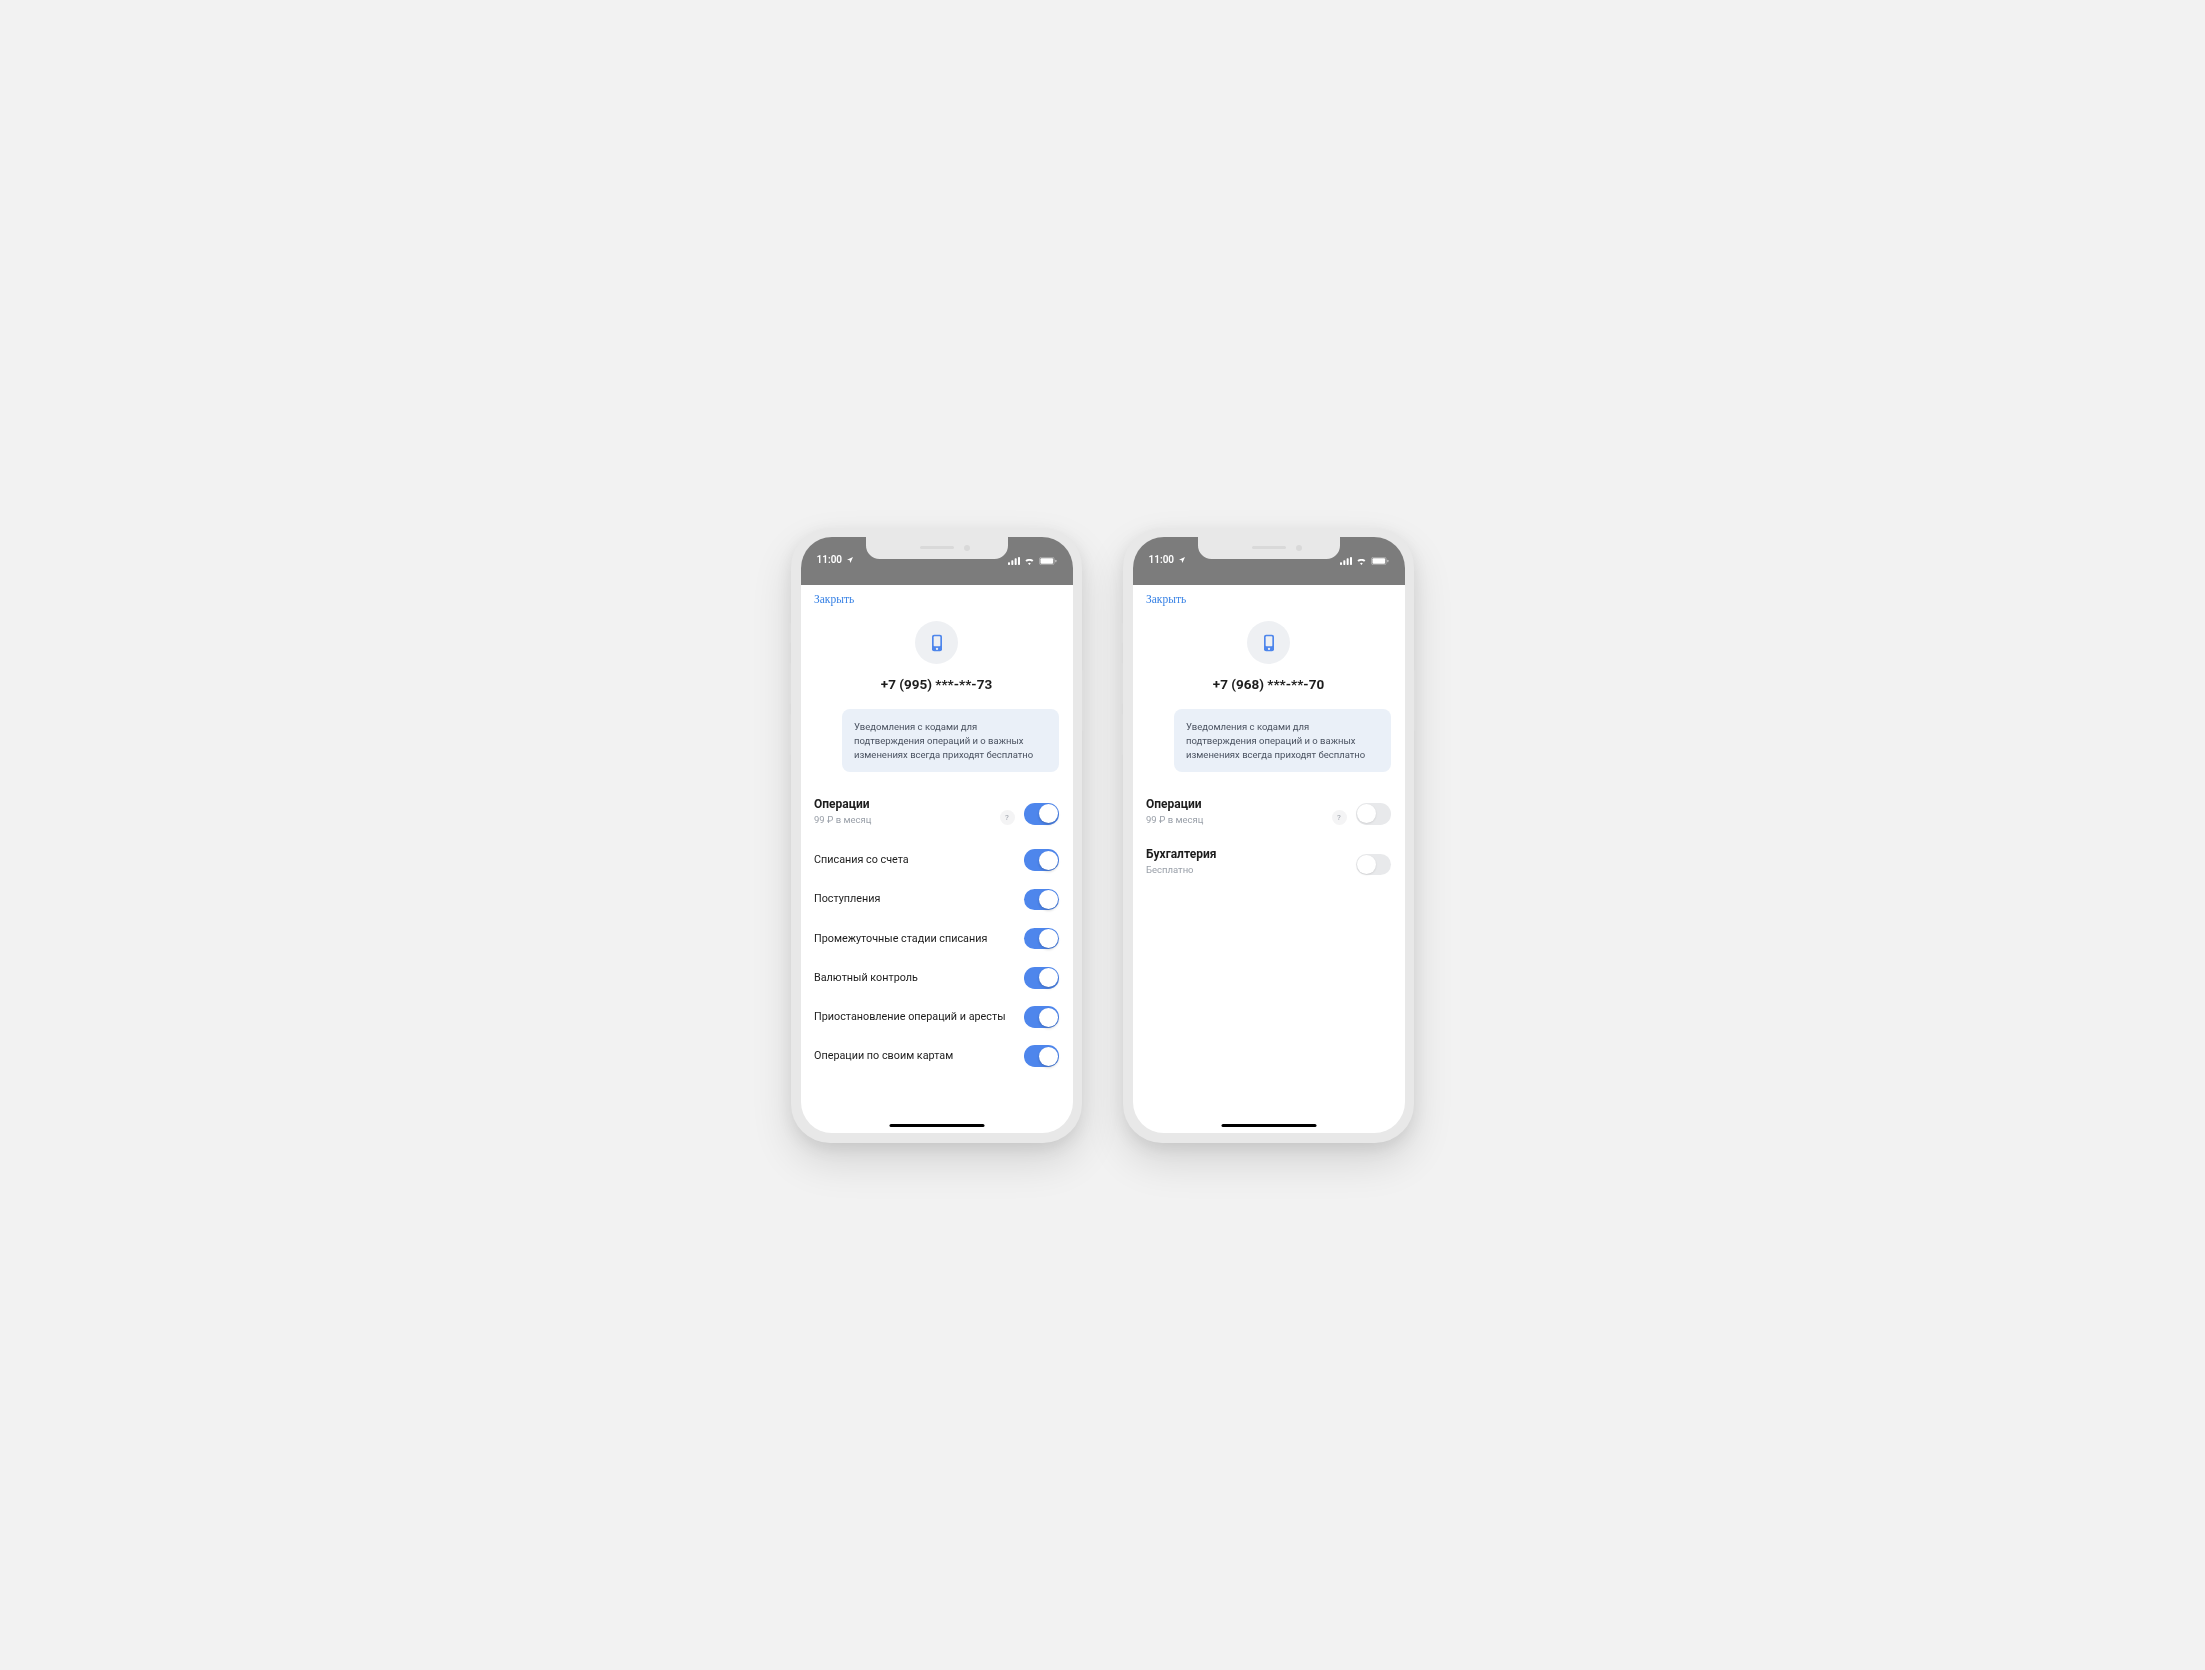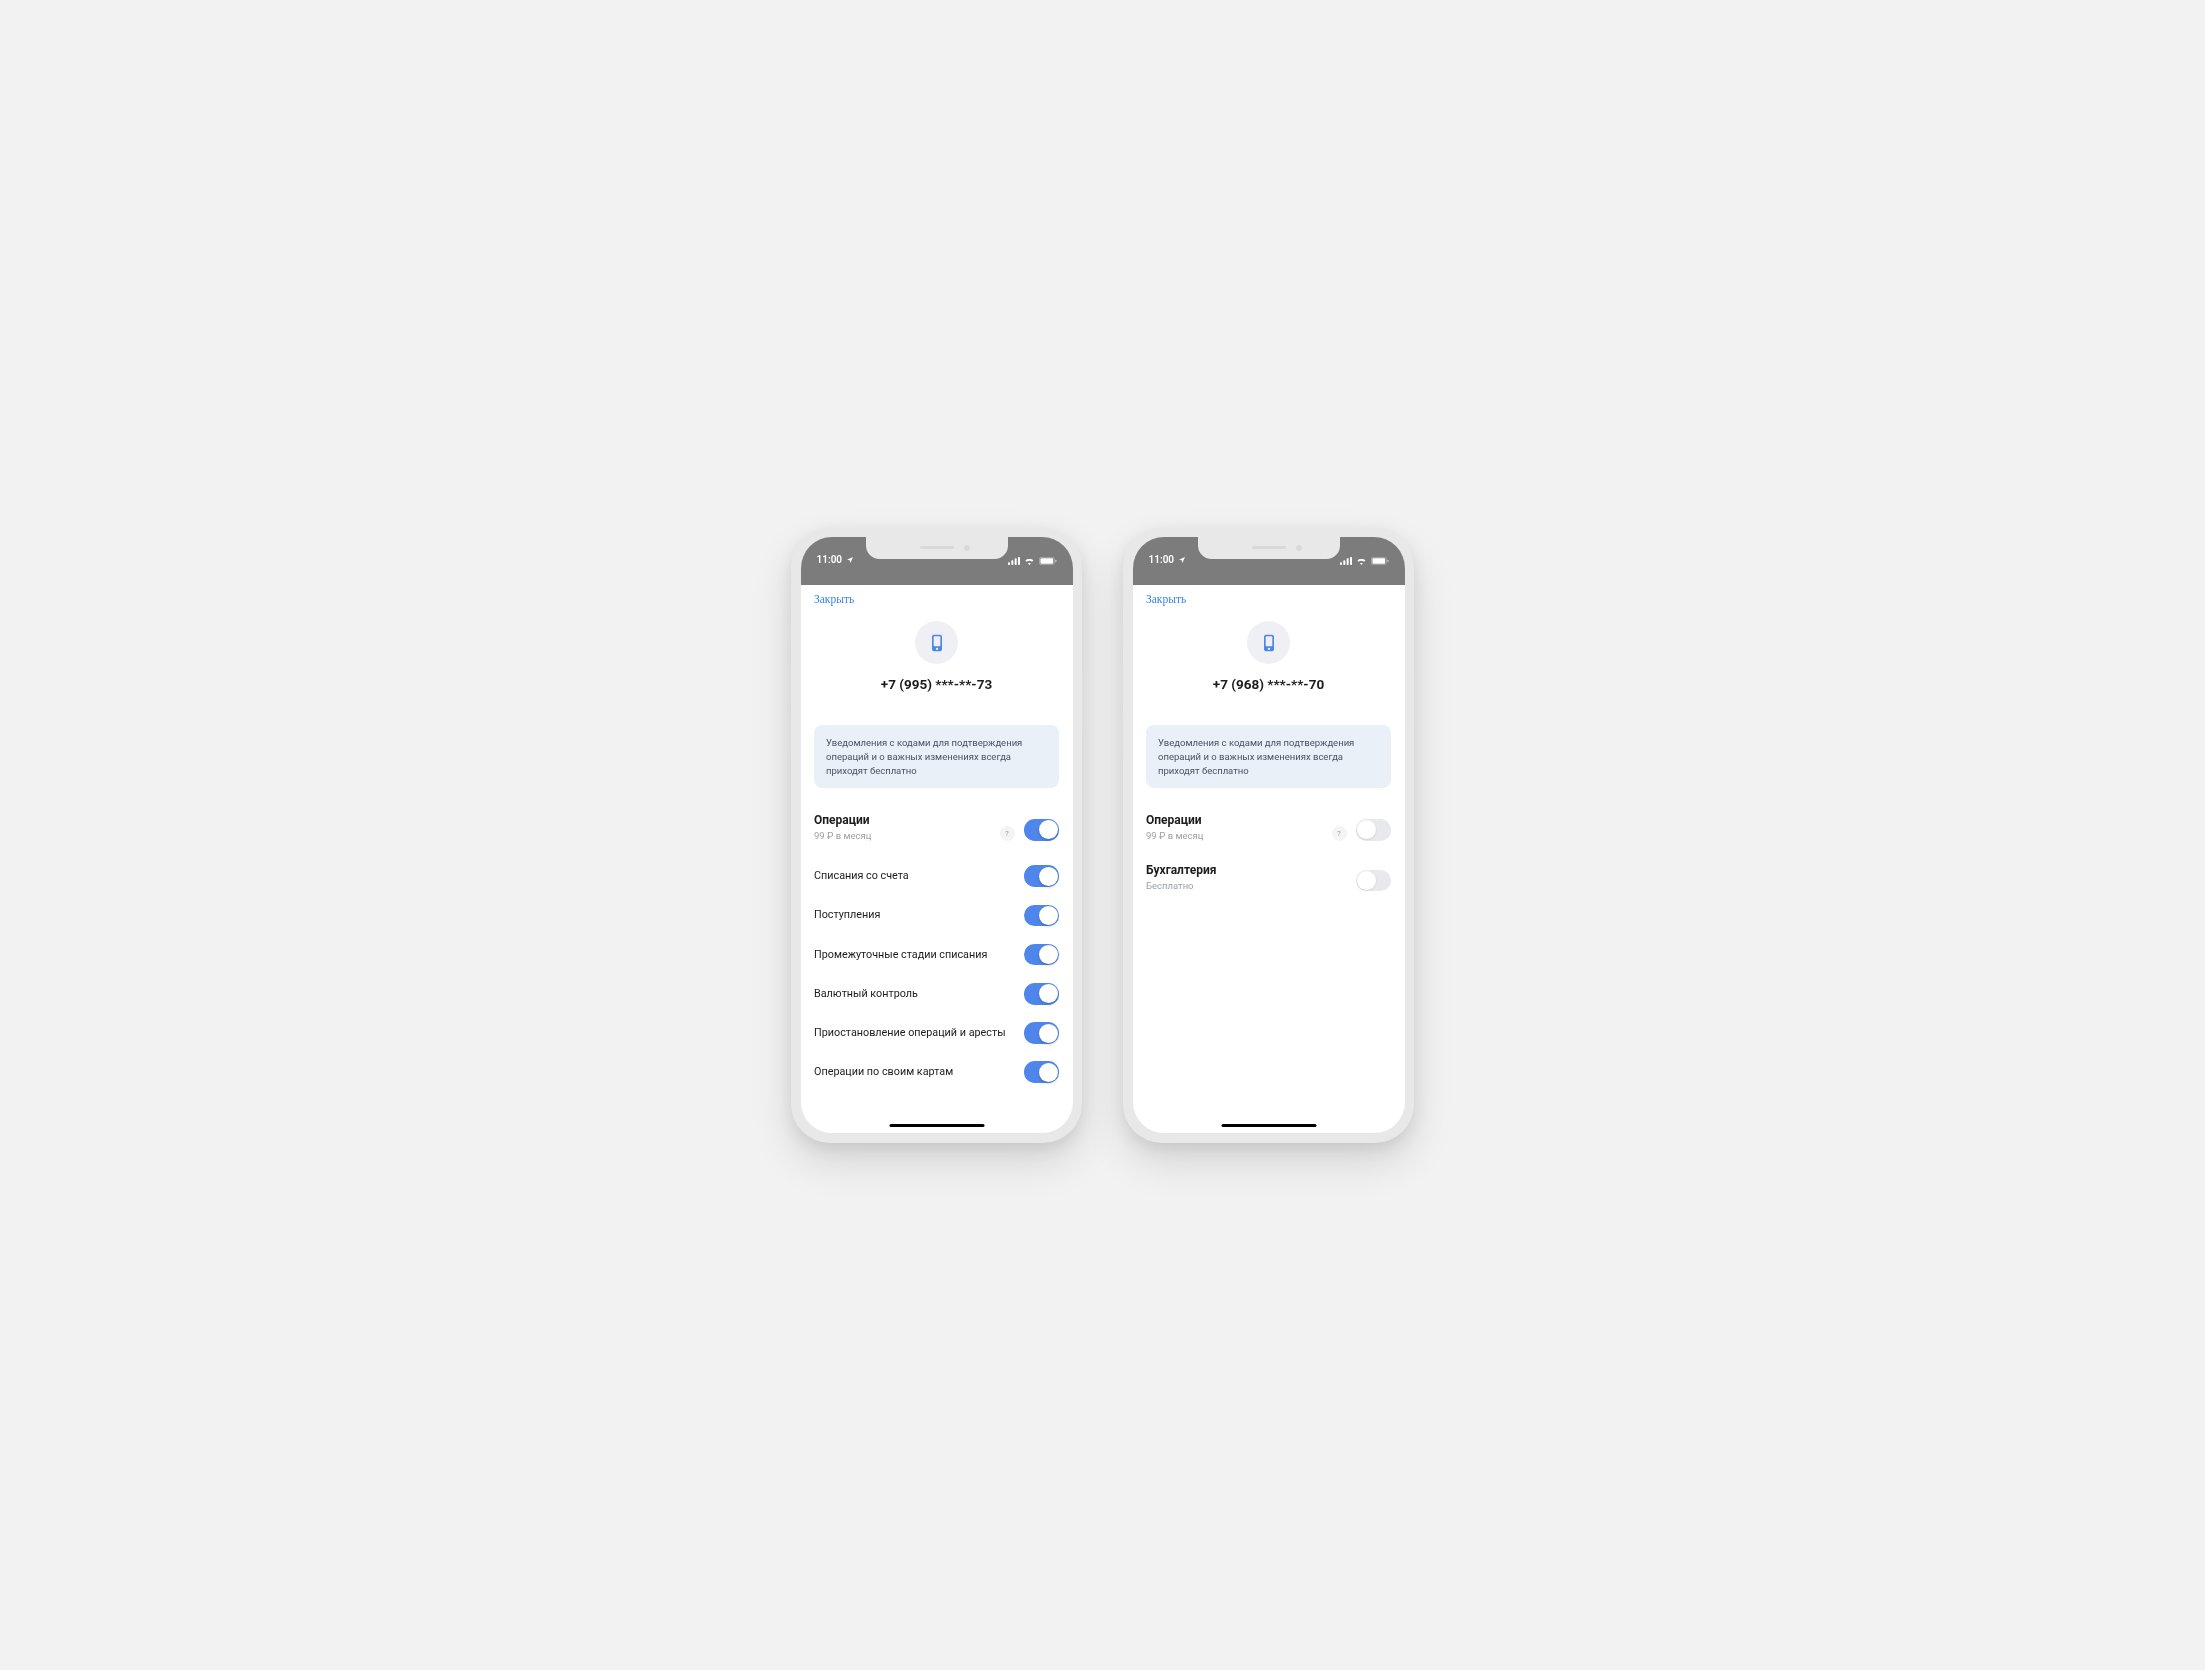--- a/index.html
+++ b/index.html
@@ -117,30 +117,31 @@
     margin: 9.5px auto 12px auto;
     display: flex;
     align-items: center;
     justify-content: center;
   }
   .phone-number {
     text-align: center;
     font-size: 13.5px;
     font-weight: 700;
     color: #1c1c1c;
-    margin-bottom: 33px;
+    margin-bottom: 17px;
   }
   .info-box {
     background: #eaf0f8;
     border-radius: 8px;
     padding: 10.8px 12px;
     font-size: 9.5px;
     line-height: 1.45;
     color: #4a5260;
     margin-bottom: 17.6px;
+    margin-left: 28px;
   }
   .section {
     display: flex;
     align-items: flex-end;
     justify-content: space-between;
     padding: 6.8px 0 16px 0;
   }
   .section .titles { flex: 1; }
   .section-title {
     font-size: 12px;

